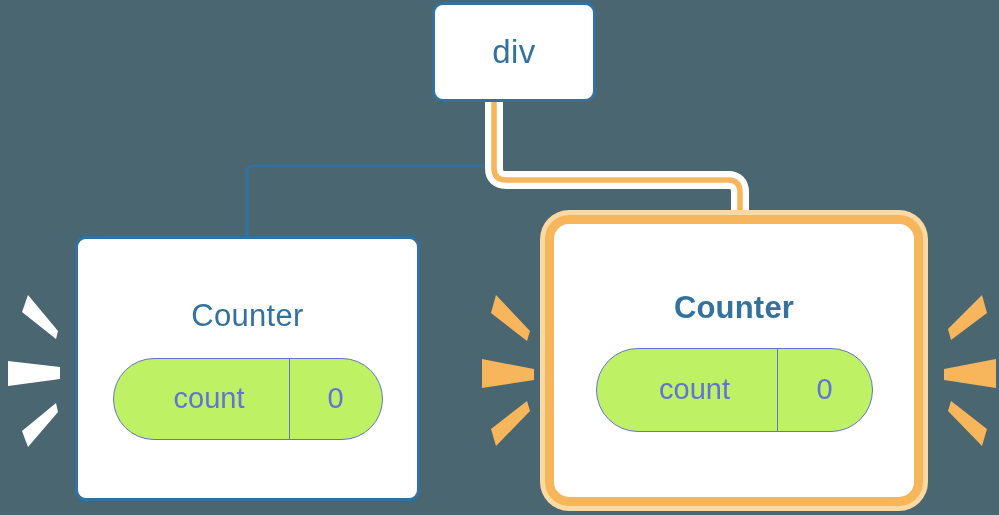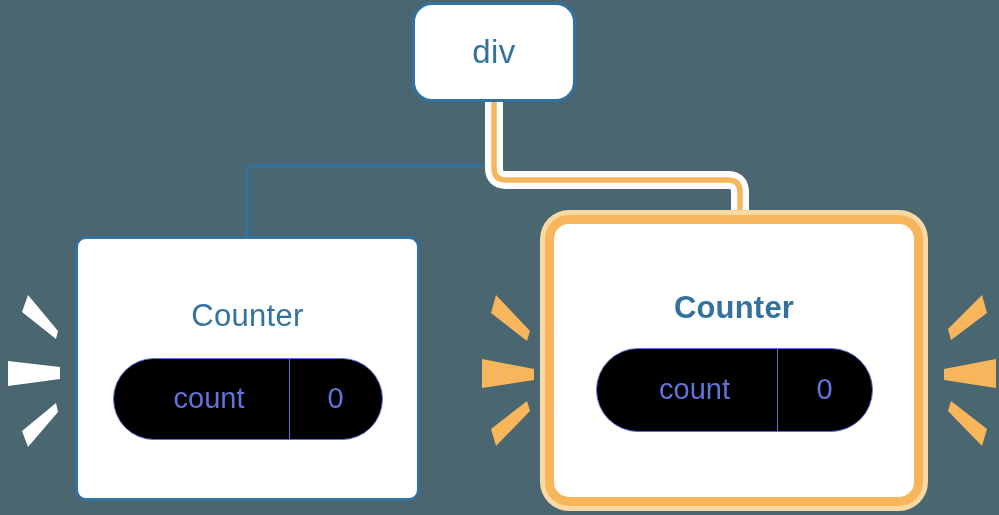--- a/index.html
+++ b/index.html
@@ -32,26 +32,26 @@
     position: absolute;
     background: #ffffff;
     box-sizing: border-box;
     display: flex;
     flex-direction: column;
     align-items: center;
     justify-content: center;
   }
 
   .node-div {
-    left: 412px;
+    left: 432px;
     top: 2px;
     width: 164px;
     height: 100px;
     border: 3px solid #33729f;
-    border-radius: 20px;
+    border-radius: 11px;
     z-index: 5;
   }
   .node-div .node-title {
     font-size: 33px;
     color: #33729f;
     font-weight: 400;
     letter-spacing: 0.5px;
   }
 
   .node-counter-a {
@@ -91,21 +91,21 @@
   }
 
   
   .pill {
     position: relative;
     display: flex;
     align-items: stretch;
     border: 1.6px solid #6272d9;
     border-radius: 999px;
     height: 80px;
-    background: #000000;
+    background: #bef264;
     overflow: hidden;
   }
   .pill-key, .pill-val {
     display: flex;
     align-items: center;
     justify-content: center;
     color: #6272d9;
     font-size: 29px;
     font-weight: 400;
     box-sizing: border-box;

